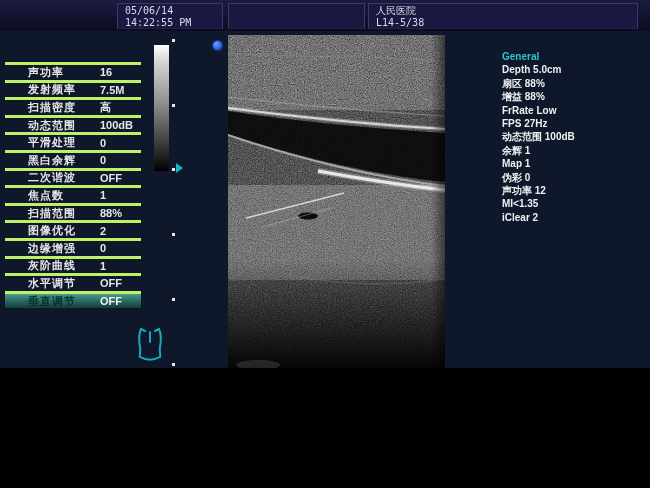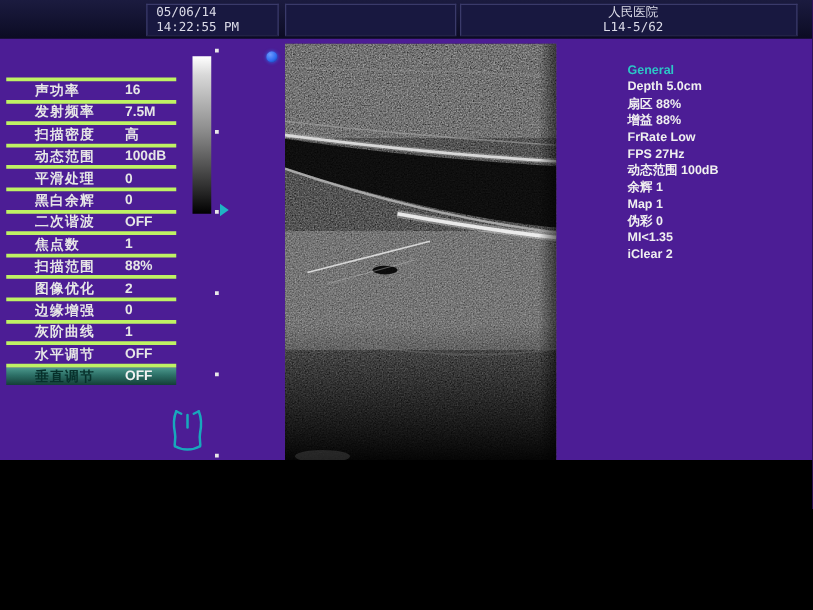--- a/index.html
+++ b/index.html
@@ -1,28 +1,28 @@
 <!DOCTYPE html>
 <html><head>
 <meta charset="utf-8">
 <style>
   * { margin:0; padding:0; box-sizing:border-box; }
   body { background:#000; font-family:"Liberation Sans", sans-serif; }
-  .screen { position:relative; width:650px; height:368px; background:#4c1d95; overflow:hidden; }
+  .screen { position:relative; width:650px; height:368px; background:#0f172a; overflow:hidden; }
 
   
   .topbar { position:absolute; left:0; top:0; width:650px; height:31px;
             background:linear-gradient(#1b1b3f,#10102c 70%,#0b0b22); }
   .tb-box { position:absolute; top:3px; height:26px; background:#181840;
             border:1px solid #3a3a6a; border-bottom-color:#222246;
             color:#dcdce8; font-family:"DejaVu Sans Mono", monospace;
             font-size:10px; line-height:12px; padding:1px 0 0 7px; }
   .tb-box1 { left:117px; width:106px; }
   .tb-box2 { left:228px; width:137px; }
-  .tb-box3 { left:368px; width:270px;text-align:center; }
+  .tb-box3 { left:368px; width:270px; }
 
   
   .sidebar { position:absolute; left:5px; top:62px; width:136px; }
   .p-row { position:relative; height:17.6px; border-top:3px solid #bef264;
            display:flex; align-items:center; color:#e6e6e6;
            font-size:11px; font-weight:bold; }
   .p-label { padding-left:23px; letter-spacing:1px; }
   .p-value { position:absolute; left:95px; }
   .p-row.highlight { background:linear-gradient(#4d9a8e,#2c6f66 45%,#143e38); }
   .p-row.highlight .p-label { color:#07302b; }
@@ -61,21 +61,21 @@
 <div class="screen">
 
   <div class="topbar">
     <div class="tb-box tb-box1">
       <div>05/06/14</div>
       <div>14:22:55 PM</div>
     </div>
     <div class="tb-box tb-box2"></div>
     <div class="tb-box tb-box3">
       <div>人民医院</div>
-      <div>L14-5/62</div>
+      <div>L14-5/38</div>
     </div>
   </div>
 
   <div class="sidebar">
     <div class="p-row">
       <span class="p-label">声功率</span>
       <span class="p-value">16</span>
     </div>
     <div class="p-row">
       <span class="p-label">发射频率</span>
@@ -196,20 +196,21 @@
     <div class="info-title">General</div>
     <div class="info-line">Depth 5.0cm</div>
     <div class="info-line">扇区 88%</div>
     <div class="info-line">增益 88%</div>
     <div class="info-line">FrRate Low</div>
     <div class="info-line">FPS 27Hz</div>
     <div class="info-line">动态范围 100dB</div>
     <div class="info-line">余辉 1</div>
     <div class="info-line">Map 1</div>
     <div class="info-line">伪彩 0</div>
+    <div class="info-line">声功率 12</div>
     <div class="info-line">MI&lt;1.35</div>
     <div class="info-line">iClear 2</div>
   </div>
 
   <div class="strip">
 
     
 
     
 

